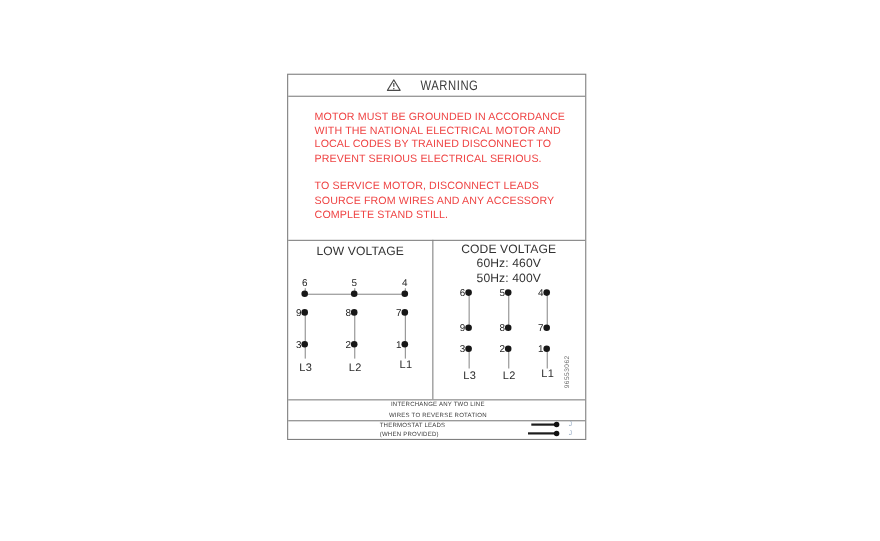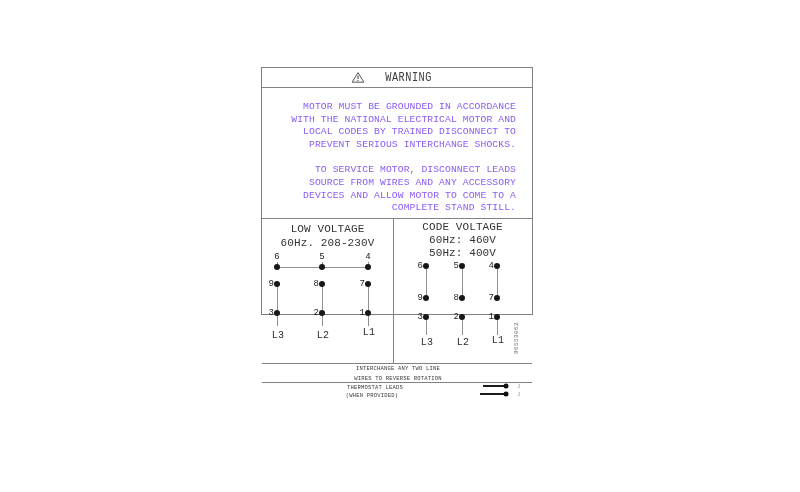--- a/index.html
+++ b/index.html
@@ -3,35 +3,35 @@
 <meta charset="utf-8">
 <style>
   html,body{margin:0;padding:0;}
   body{
     width:800px;height:492px;background:#ffffff;position:relative;overflow:hidden;
     font-family:"Liberation Sans","DejaVu Sans",sans-serif;
     -webkit-font-smoothing:antialiased;
   }
   
   .label{
-    position:absolute;left:261px;top:67px;width:272px;height:248px;
-    border:1px solid #7f7f7f;background:#fff;box-sizing:border-box;font-family:Liberation Mono, monospace;
+    position:absolute;left:261px;top:67px;width:272px;height:333px;
+    border:1px solid #7f7f7f;background:#fff;box-sizing:border-box;
   }
   .divider-h{position:absolute;left:0;width:270px;height:1px;background:#828282;}
   .divider-v{position:absolute;width:1px;background:#828282;}
   
   .hdr{position:absolute;left:0;top:0;width:270px;height:19px;}
   .hdr-title{
     position:absolute;left:0;right:0;top:3px;text-align:center;padding-left:33px;
     font-size:12.5px;letter-spacing:.6px;color:#3c3c3c;transform:scaleX(.82);transform-origin:46% 50%;
     white-space:nowrap;
   }
   .hdr-tri{position:absolute;left:89px;top:3px;}
   
-  .body-txt{position:absolute;left:4px;top:33px;width:250px;color:#8b5cf6;text-align:right;}
+  .body-txt{position:absolute;left:24px;top:33px;width:250px;color:#ef4444;}
   .body-txt .ln{font-size:9.7px;line-height:12.6px;letter-spacing:.1px;white-space:nowrap;}
   .para2{margin-top:13px;}
   
   .diag{position:absolute;left:0;top:151px;width:270px;height:144px;}
   .dg-title{position:absolute;text-align:center;font-size:11px;line-height:13.5px;color:#333;letter-spacing:.1px;}
   .dot{position:absolute;width:6px;height:6px;border-radius:50%;background:#171717;transform:translate(-50%,-50%);}
   .wire{position:absolute;background:#909090;}
   .term{position:absolute;font-size:9px;color:#1d1d1d;transform:translate(-50%,-50%);white-space:nowrap;}
   .term.lft{transform:translate(-100%,-50%);}
   .lead-lbl{position:absolute;font-size:10px;color:#2b2b2b;letter-spacing:.3px;transform:translate(-50%,-50%);white-space:nowrap;}
@@ -67,36 +67,34 @@
       </svg>
     </span>
     <div class="hdr-title">WARNING</div>
   </div>
 
   <div class="body-txt">
     <div class="para1">
       <div class="ln">MOTOR MUST BE GROUNDED IN ACCORDANCE</div>
       <div class="ln">WITH THE NATIONAL ELECTRICAL MOTOR AND</div>
       <div class="ln">LOCAL CODES BY TRAINED DISCONNECT TO</div>
-      <div class="ln">PREVENT SERIOUS INTERCHANGE SHOCKS.</div>
+      <div class="ln">PREVENT SERIOUS ELECTRICAL SERIOUS.</div>
     </div>
     <div class="para2">
       <div class="ln">TO SERVICE MOTOR, DISCONNECT LEADS</div>
       <div class="ln">SOURCE FROM WIRES AND ANY ACCESSORY</div>
-      <div class="ln">DEVICES AND ALLOW MOTOR TO COME TO A</div>
       <div class="ln">COMPLETE STAND STILL.</div>
     </div>
   </div>
 
   <div class="diag">
 
     <div>
       <div class="dg-title" style="left:0;top:4px;width:131px;">
         <div>LOW VOLTAGE</div>
-        <div>60Hz. 208-230V</div>
       </div>
 
       <span class="term" style="left:15px;top:38px;">6</span>
       <span class="term" style="left:60px;top:38px;">5</span>
       <span class="term" style="left:106px;top:38px;">4</span>
       <div class="wire" style="left:15px;top:43px;width:1px;height:5px;"></div>
       <div class="wire" style="left:60px;top:43px;width:1px;height:5px;"></div>
       <div class="wire" style="left:106px;top:43px;width:1px;height:5px;"></div>
       <div class="wire" style="left:15px;top:48px;width:92px;height:1px;"></div>
       <div class="dot" style="left:15px;top:48px;"></div>

